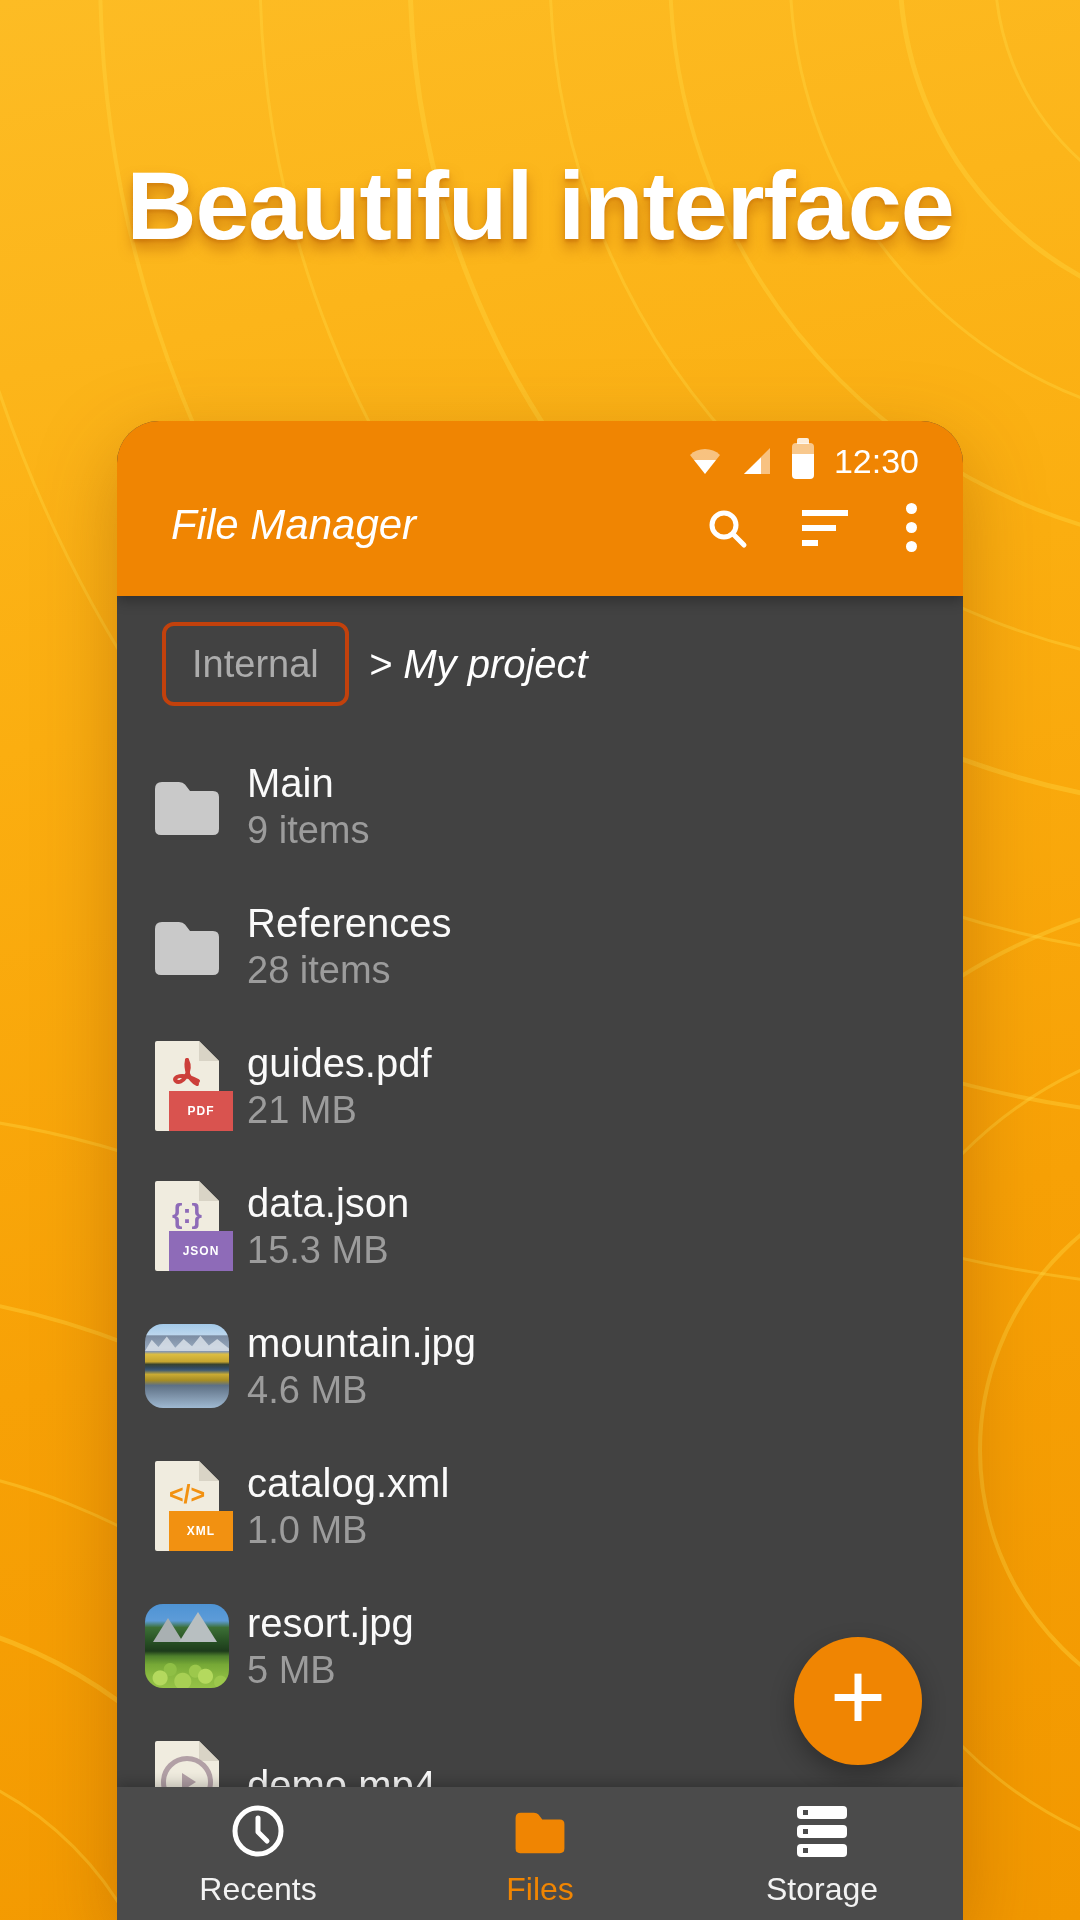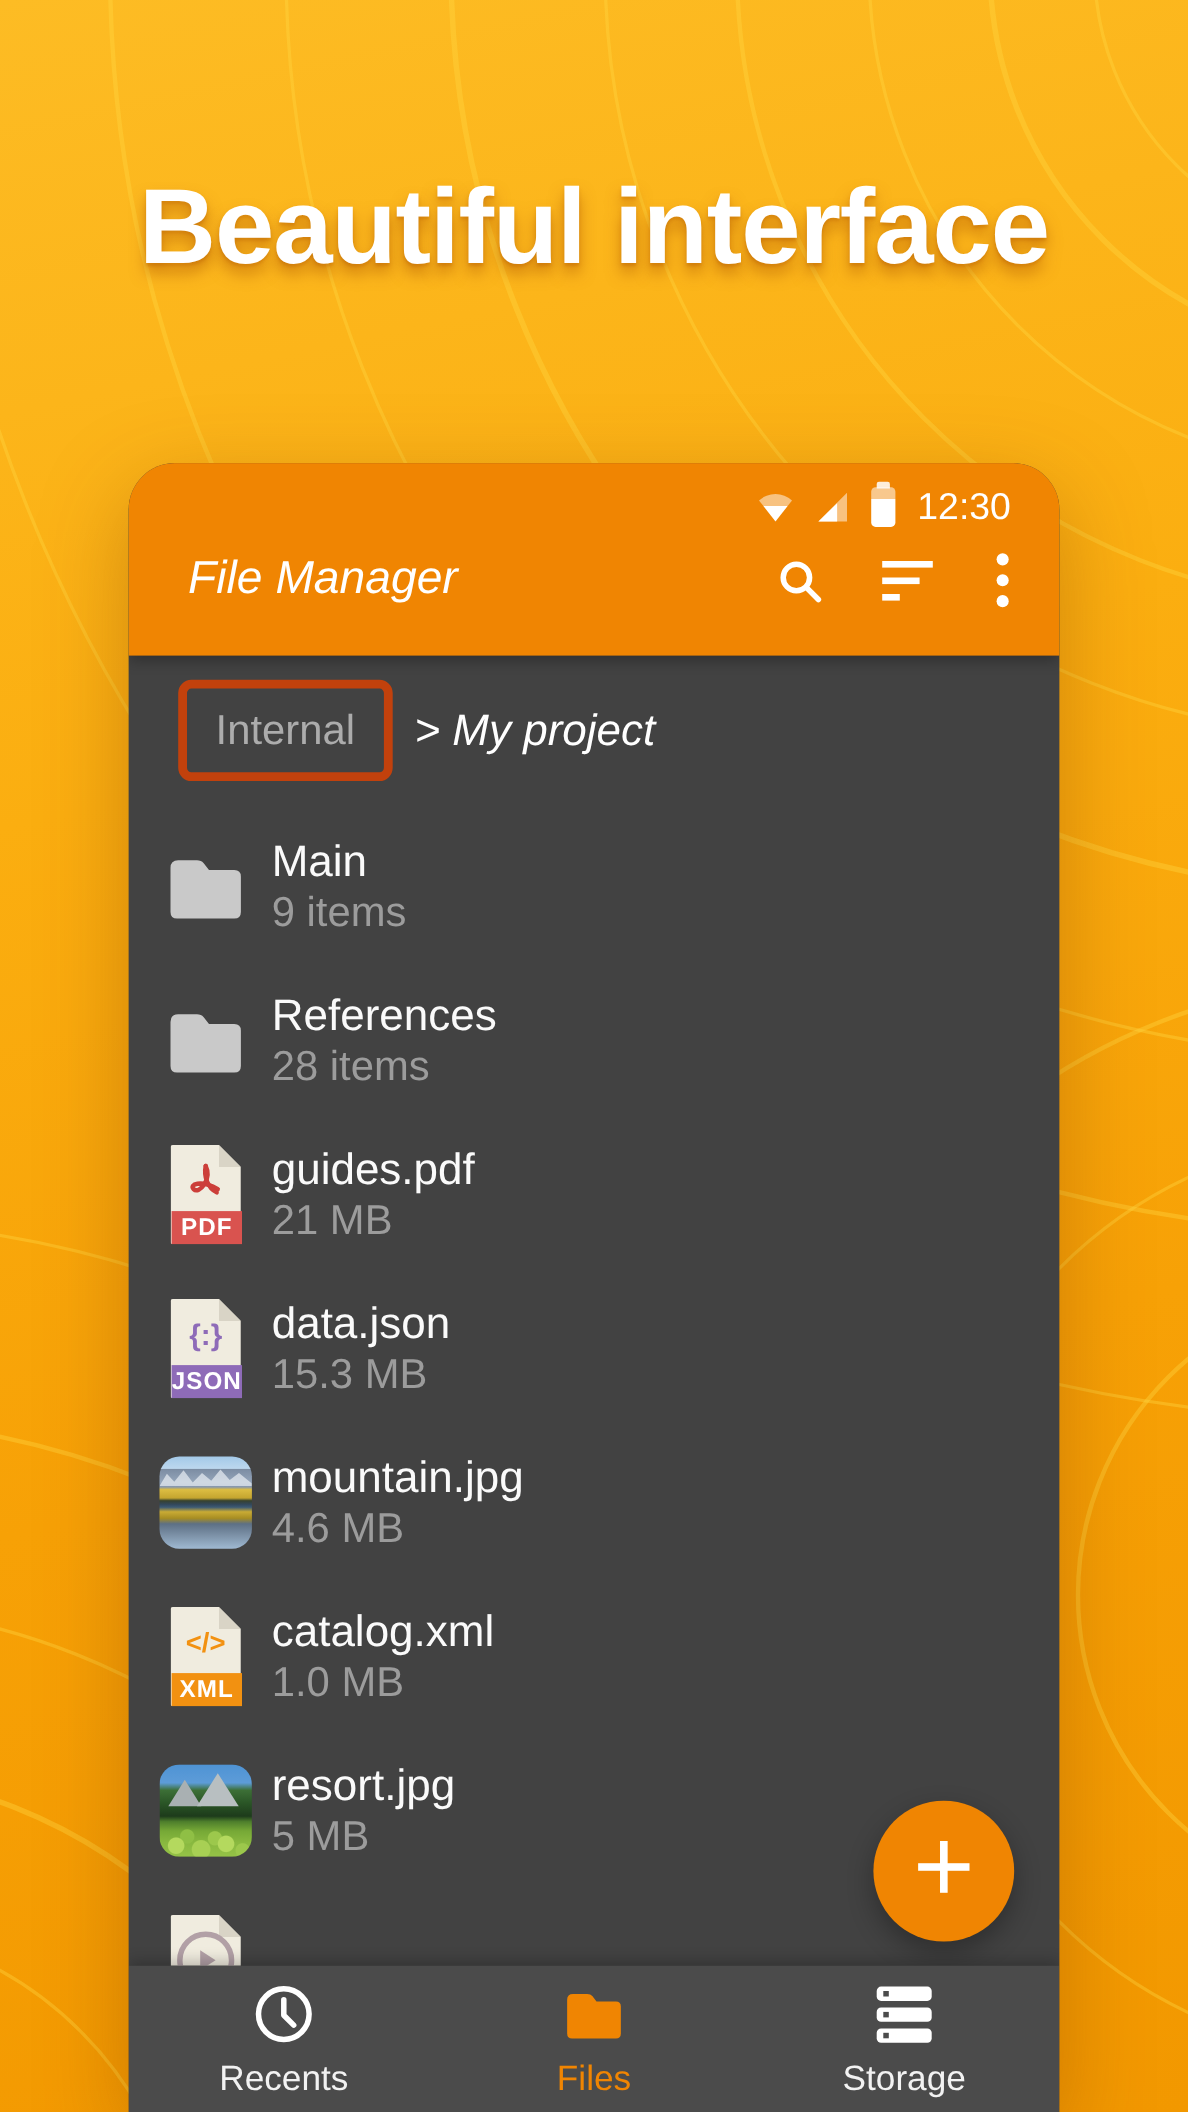--- a/index.html
+++ b/index.html
@@ -34,37 +34,37 @@
   .sort-lines{display:flex;flex-direction:column;gap:9px;width:46px;}
   .sort-lines i{display:block;height:6px;background:#fff;}
   .sort-lines i:nth-child(1){width:46px;}
   .sort-lines i:nth-child(2){width:34px;}
   .sort-lines i:nth-child(3){width:16px;}
   .dots{display:flex;flex-direction:column;gap:8px;padding:2px 4px;}
   .dots i{width:11px;height:11px;border-radius:50%;background:#fff;}
   
   .content{flex:1;position:relative;background:#424242;overflow:hidden;}
   .breadcrumb{display:flex;align-items:center;margin:28px 0 0 45px;height:80px;}
-  .crumb-chip{border:8px solid #c2410c;border-radius:12px;color:#acacac;font-size:38px;padding:0 26px;height:76px;line-height:76px;}
+  .crumb-chip{border:4px solid #c2410c;border-radius:12px;color:#acacac;font-size:38px;padding:0 26px;height:76px;line-height:76px;}
   .crumb-path{color:#fff;font-size:40px;margin-left:20px;font-style:italic;}
   .file-list{margin-top:32px;}
   .file-row{height:140px;display:flex;align-items:center;padding-left:28px;}
   .icon-cell{width:84px;height:84px;display:flex;align-items:center;justify-content:center;margin-right:18px;flex:0 0 84px;}
   .file-name{color:#fafafa;font-size:40px;line-height:46px;}
   .file-meta{color:#9c9c9c;font-size:38px;line-height:44px;margin-top:2px;}
   
   .folder-glyph{width:76px;height:62px;}
   
   .doc{position:relative;width:64px;height:90px;}
   .doc-body{position:absolute;inset:0;background:#f0ecdf;border-radius:2px;
     clip-path:polygon(0 0,44px 0,64px 20px,64px 90px,0 90px);}
   .doc-fold{position:absolute;top:0;right:0;width:20px;height:20px;background:#d9d4c6;
     clip-path:polygon(0 0,100% 100%,0 100%);}
   .doc-symbol{position:absolute;top:8px;left:0;width:100%;height:50px;display:flex;align-items:center;justify-content:center;font-weight:700;}
-  .doc-badge{position:absolute;bottom:0;left:1px;width:100%;height:30px;color:#fff;font-size:22px;font-weight:700;letter-spacing:1px;display:flex;align-items:center;justify-content:center;}
+  .doc-badge{position:absolute;bottom:0;left:14px;width:100%;height:40px;color:#fff;font-size:12px;font-weight:700;letter-spacing:1px;display:flex;align-items:center;justify-content:center;}
   .doc-json .doc-symbol{color:#8e6bb8;font-size:27px;}
   .doc-json .doc-badge{background:#8e6bb8;}
   .doc-xml .doc-symbol{color:#f29111;font-size:25px;}
   .doc-xml .doc-badge{background:#f29111;}
   .doc-pdf .doc-badge{background:#d9534f;}
   .doc-video .doc-symbol{top:16px;}
   .play-ring{width:42px;height:42px;border:5px solid #b2a0a6;border-radius:50%;display:flex;align-items:center;justify-content:center;}
   .play-tri{width:0;height:0;border-left:14px solid #b2a0a6;border-top:9px solid transparent;border-bottom:9px solid transparent;margin-left:4px;}
   
   .thumb{width:84px;height:84px;border-radius:18px;overflow:hidden;position:relative;}
@@ -275,20 +275,24 @@
               <div class="doc doc-video">
     <div class="doc-body"></div>
                 <div class="doc-fold"></div>
     <div class="doc-symbol">
       <div class="play-ring">
                     <div class="play-tri"></div>
                   </div>
     </div>
   </div>
             </div>
+    <div class="text-cell">
+      <div class="file-name name">demo.mp4</div>
+      <div class="file-meta meta"></div>
+    </div>
   </div>
         </div>
 
       <div class="fab">
           <span>+</span>
         </div>
     </div>
 
     <nav class="bottomnav">
       <div class="nav-item">

